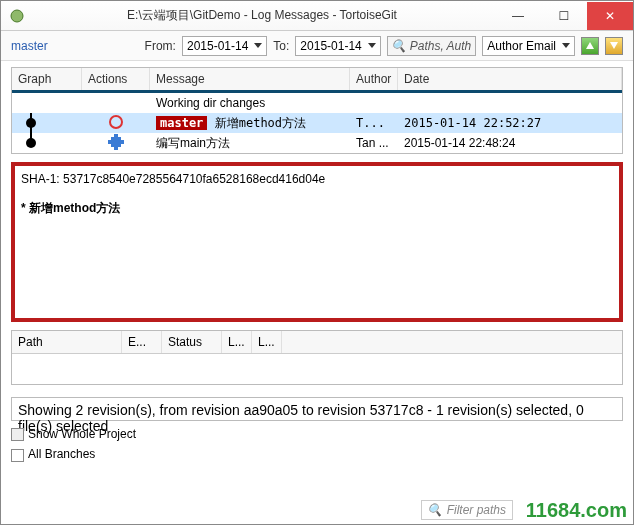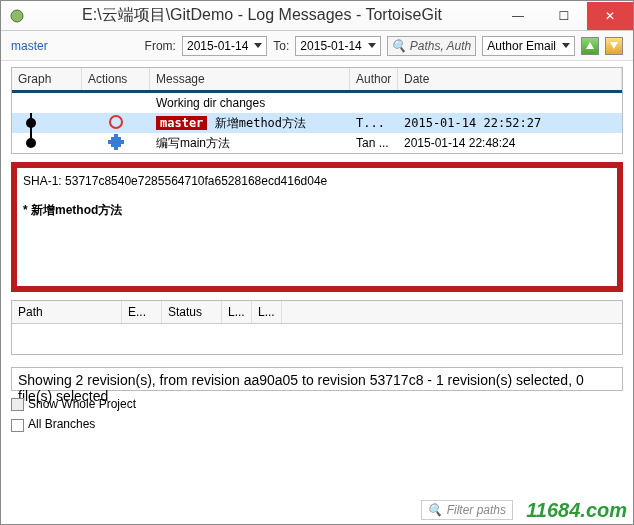--- a/index.html
+++ b/index.html
@@ -1,19 +1,19 @@
 <!DOCTYPE html>
 <html><head>
 <meta charset="utf-8">
 <style>
 *{box-sizing:border-box;margin:0;padding:0;font-family:"Segoe UI",Tahoma,sans-serif;font-size:12px}
 body{background:#fff;width:634px;height:525px;overflow:hidden;position:relative;border:1px solid #888}
 .titlebar{height:30px;background:linear-gradient(#fff,#f8f8f8);display:flex;align-items:center;border-bottom:1px solid #ccc}
 .titlebar .icon-slot{width:24px;height:24px;margin-left:4px;display:flex;align-items:center;justify-content:center}
-.titlebar .title{flex:1;text-align:center;color:#333;font-size:16px}
+.titlebar .title{flex:1;text-align:center;color:#333;font-size:12px}
 .winbtns{display:flex}
 .winbtn{width:46px;height:28px;display:flex;align-items:center;justify-content:center;color:#333}
 .winbtn.close{background:#e04343;color:#fff}
 .toolbar{height:30px;display:flex;align-items:center;gap:6px;padding:4px 10px;border-bottom:1px solid #ddd;background:#fafafa}
 .branch{color:#2a5db0;cursor:pointer}
 .lbl{margin-left:auto0;color:#333}
 .datebox{display:inline-flex;align-items:center;border:1px solid #aaa;background:#fff;height:20px;padding:0 4px;gap:6px}
 .authbtn{height:20px;border:1px solid #aaa;background:#f5f5f5;padding:0 4px;font-style:italic;color:#555;display:flex;align-items:center}
 .sqbtn{width:18px;height:18px;border:1px solid #888;display:flex;align-items:center;justify-content:center}
 .up{background:linear-gradient(#8fd67a,#4aa62e)}
@@ -28,34 +28,34 @@
 .c-msg{width:200px}
 .c-auth{width:48px}
 .c-date{flex:1}
 .sel{background:#cde7ff}
 .tag{background:#b00000;color:#fff;padding:0 4px;font-family:monospace;font-weight:bold;margin-right:4px}
 .bold{font-weight:normal;font-family:"SimSun",monospace}
 .mono{font-family:monospace}
 .graphcell{position:relative;height:20px}
 .gline{position:absolute;left:18px;top:0;bottom:0;width:2px;background:#000}
 .gdot{position:absolute;left:14px;top:5px;width:10px;height:10px;border-radius:50%;background:#000}
-.details{border:6px solid #b91c1c;margin:8px 10px 0 10px;height:130px;padding:6px;font-family:monospace;overflow:auto}
+.details{border:4px solid #b91c1c;margin:8px 10px 0 10px;height:160px;padding:6px;font-family:monospace;overflow:auto}
 .filegrid{border:1px solid #bbb;margin:8px 10px 0 10px}
 .fhead{display:flex;background:#f7f7f7;border-bottom:1px solid #ccc}
 .fh{padding:4px 6px;border-right:1px solid #e0e0e0}
 .fc-path{width:110px}.fc-ext{width:40px}.fc-stat{width:60px}.fc-a{width:30px}.fc-r{width:30px}
 .frow{display:flex;padding:3px 0}
 .fcell{padding:2px 6px}
 .ficon{width:12px;height:14px;border:1px solid #6aa0d8;background:#fff;display:inline-block;margin-right:4px;vertical-align:middle}
 .status{height:24px;border:1px solid #bbb;margin:12px 10px 0 10px;padding:4px 6px;background:#fff;font-size:14px}
 .bottom{padding:6px 10px;display:flex;gap:20px;align-items:flex-end}
 .chk{width:13px;height:13px;border:1px solid #888;display:inline-block;margin-right:4px;vertical-align:middle;background:#fff}
 .chk.dis{background:#eee}
 .search{position:absolute;right:120px;bottom:4px;display:flex;align-items:center;gap:4px;border:1px solid #ccc;padding:2px 6px;background:#fff;color:#888;font-style:italic}
-.watermark{position:absolute;right:6px;bottom:2px;font-size:20px;font-weight:bold;color:#2e9b3a;font-style:italic}
+.watermark{position:absolute;right:6px;bottom:2px;font-size:20px;font-weight:bold;color:#2e9b3a;}
 .caret{width:0;height:0;border-left:4px solid transparent;border-right:4px solid transparent;border-top:5px solid #333;display:inline-block}
 .tri-up{width:0;height:0;border-left:4px solid transparent;border-right:4px solid transparent;border-bottom:7px solid #fff}
 .tri-down{width:0;height:0;border-left:4px solid transparent;border-right:4px solid transparent;border-top:7px solid #fff}
 .acticon{width:14px;height:14px;display:inline-block}
 .acticon.red{border:2px solid #d33;border-radius:50%}
 .acticon.blue{background:#3a7bd5;width:10px;height:10px;position:relative}
 .acticon.blue:before,.acticon.blue:after{content:"";position:absolute;background:#3a7bd5}
 .acticon.blue:before{left:3px;top:-3px;width:4px;height:16px}
 .acticon.blue:after{top:3px;left:-3px;height:4px;width:16px}
 </style>

